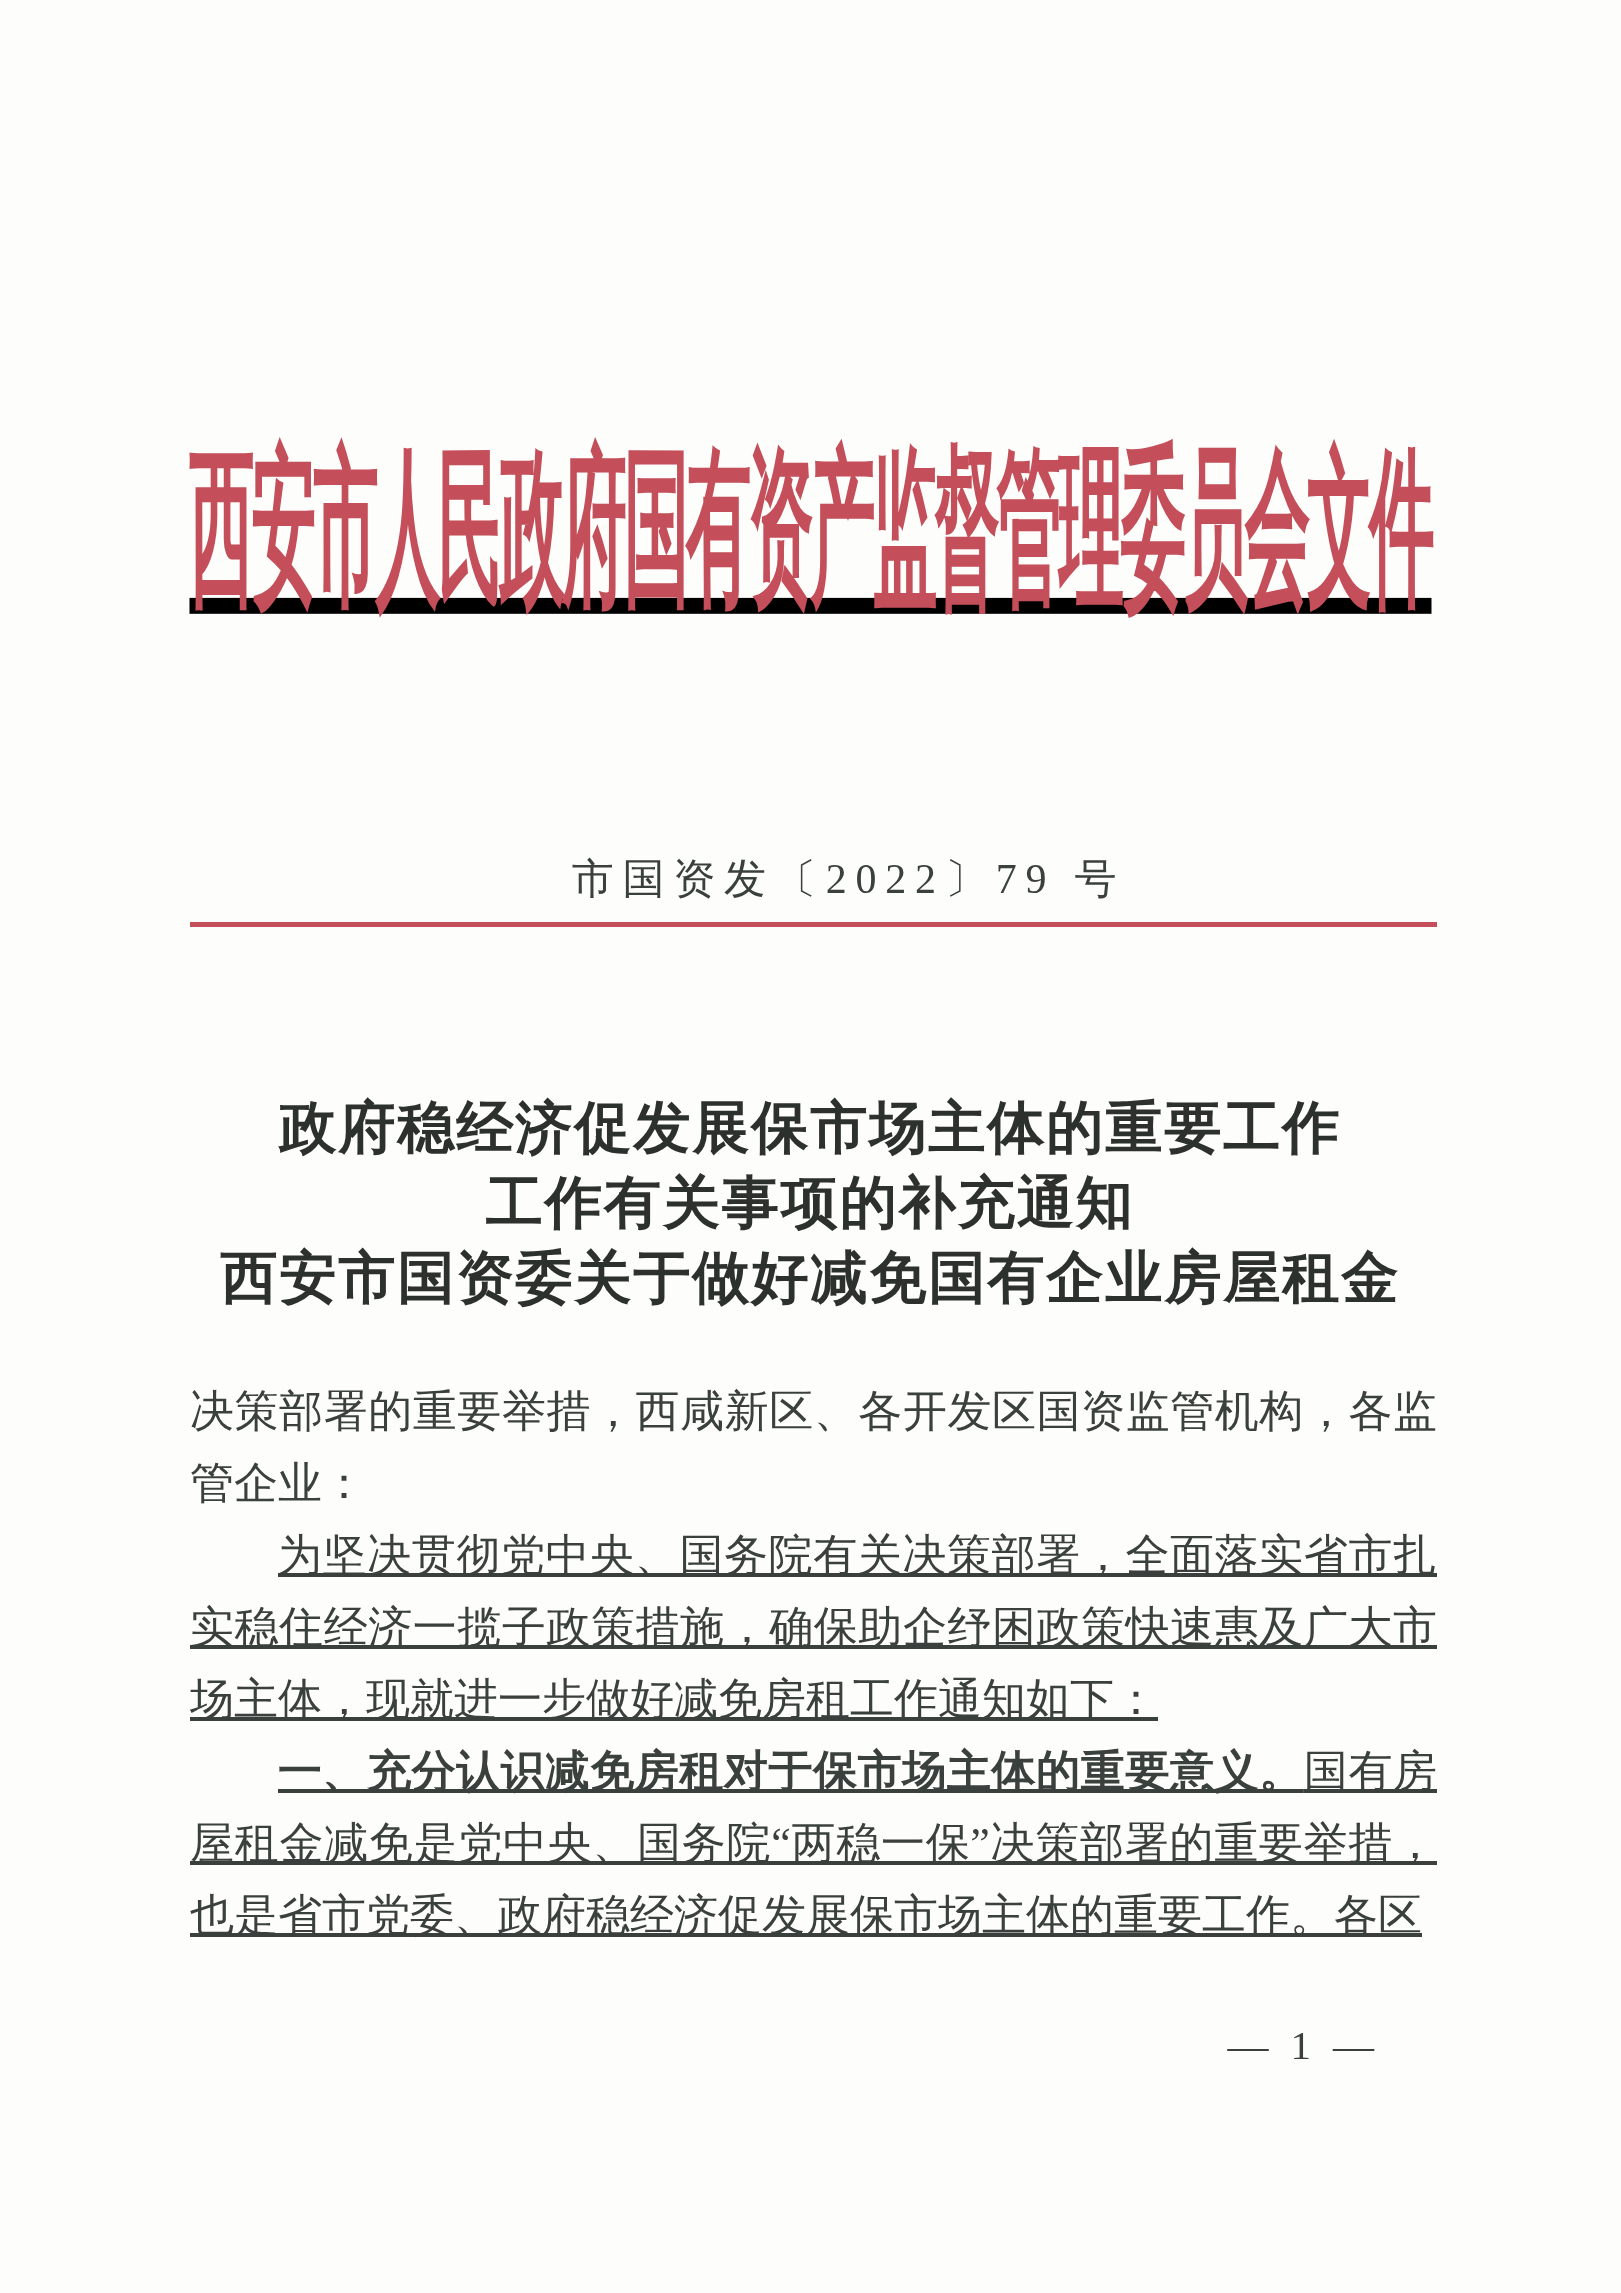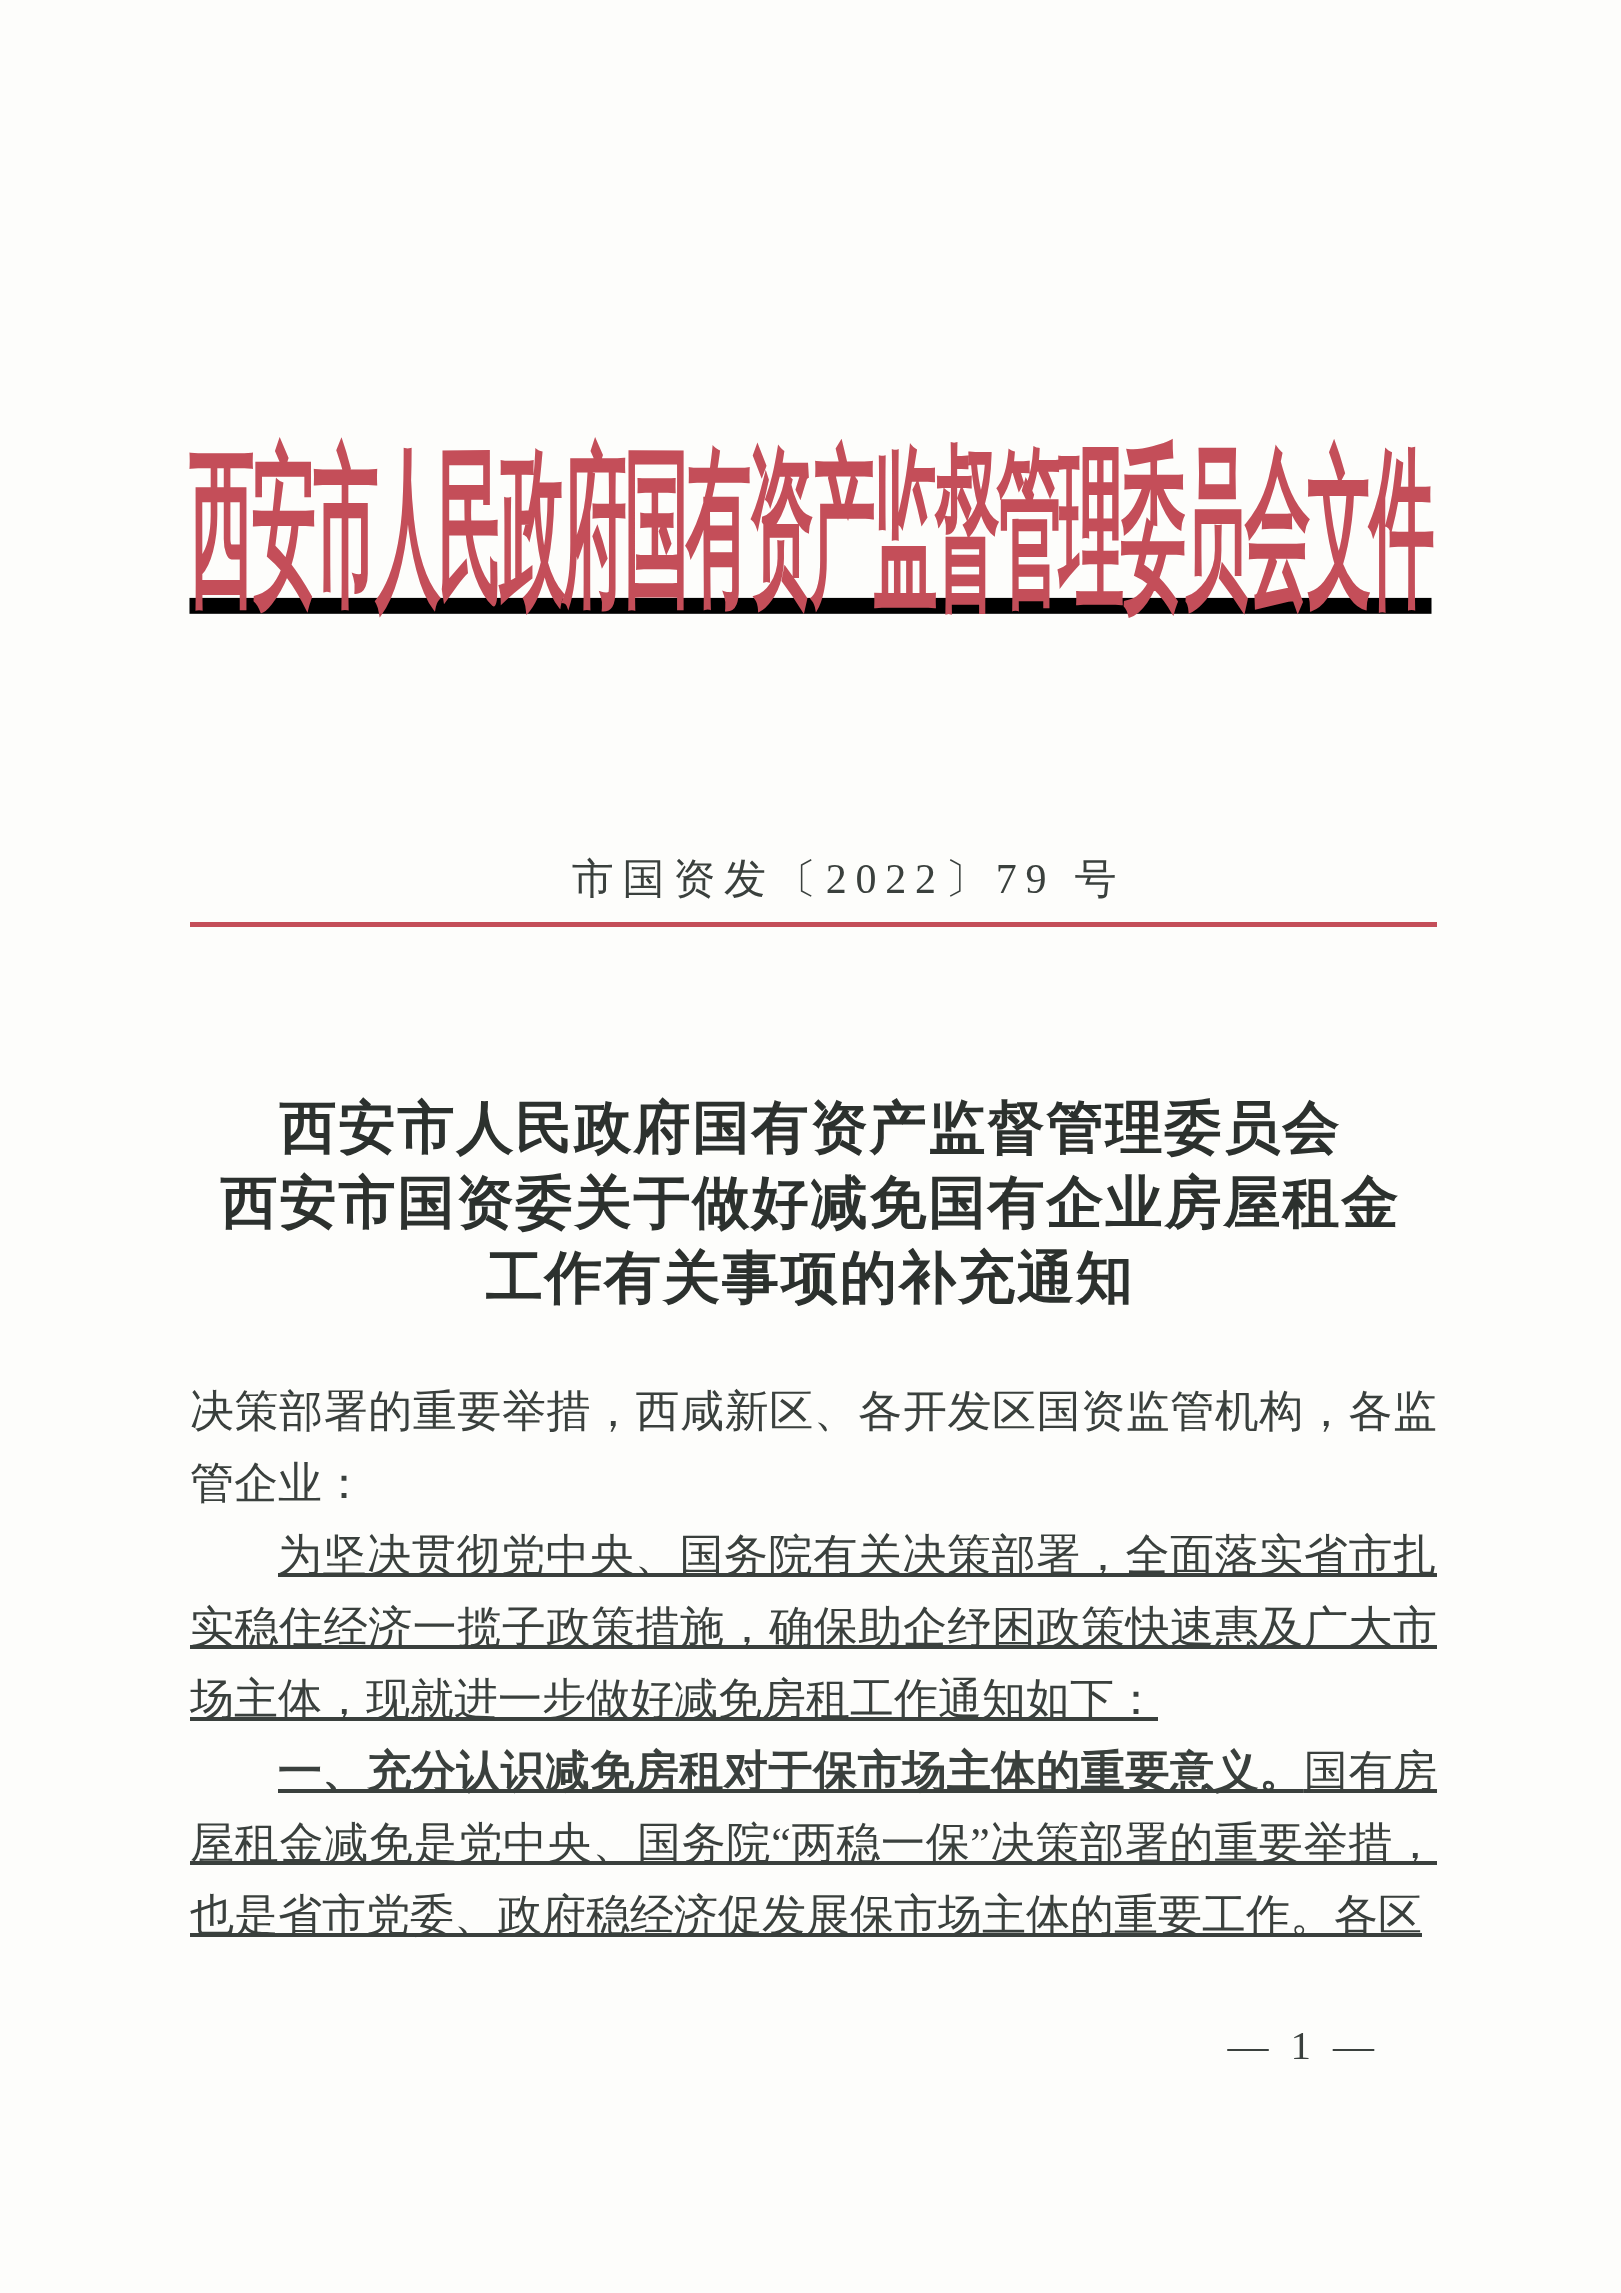--- a/index.html
+++ b/index.html
@@ -114,23 +114,23 @@
 
   <div class="red-header">
     <span class="red-header-text">西安市人民政府国有资产监督管理委员会文件</span>
   </div>
 
   <div class="doc-number">市国资发〔2022〕79 号</div>
 
   <div class="red-rule"></div>
 
   <div class="doc-title">
-    <div class="title-line">西安市人民政府国有资产监督管理委员会</div>
+    <div class="title-line">政府稳经济促发展保市场主体的重要工作</div>
+    <div class="title-line">工作有关事项的补充通知</div>
     <div class="title-line">西安市国资委关于做好减免国有企业房屋租金</div>
-    <div class="title-line">工作有关事项的补充通知</div>
   </div>
 
   <div class="doc-body">
     <p class="salutation">决策部署的重要举措，西咸新区、各开发区国资监管机构，各监管企业：</p>
     <p class="indent">为坚决贯彻党中央、国务院有关决策部署，全面落实省市扎实稳住经济一揽子政策措施，确保助企纾困政策快速惠及广大市场主体，现就进一步做好减免房租工作通知如下：</p>
     <p class="indent"><span class="section-lead">一、充分认识减免房租对于保市场主体的重要意义。</span><span>国有房屋租金减免是党中央、国务院“两稳一保”决策部署的重要举措，也是省市党委、政府稳经济促发展保市场主体的重要工作。各区</span></p>
   </div>
 
   <div class="page-number">— 1 —</div>
 

